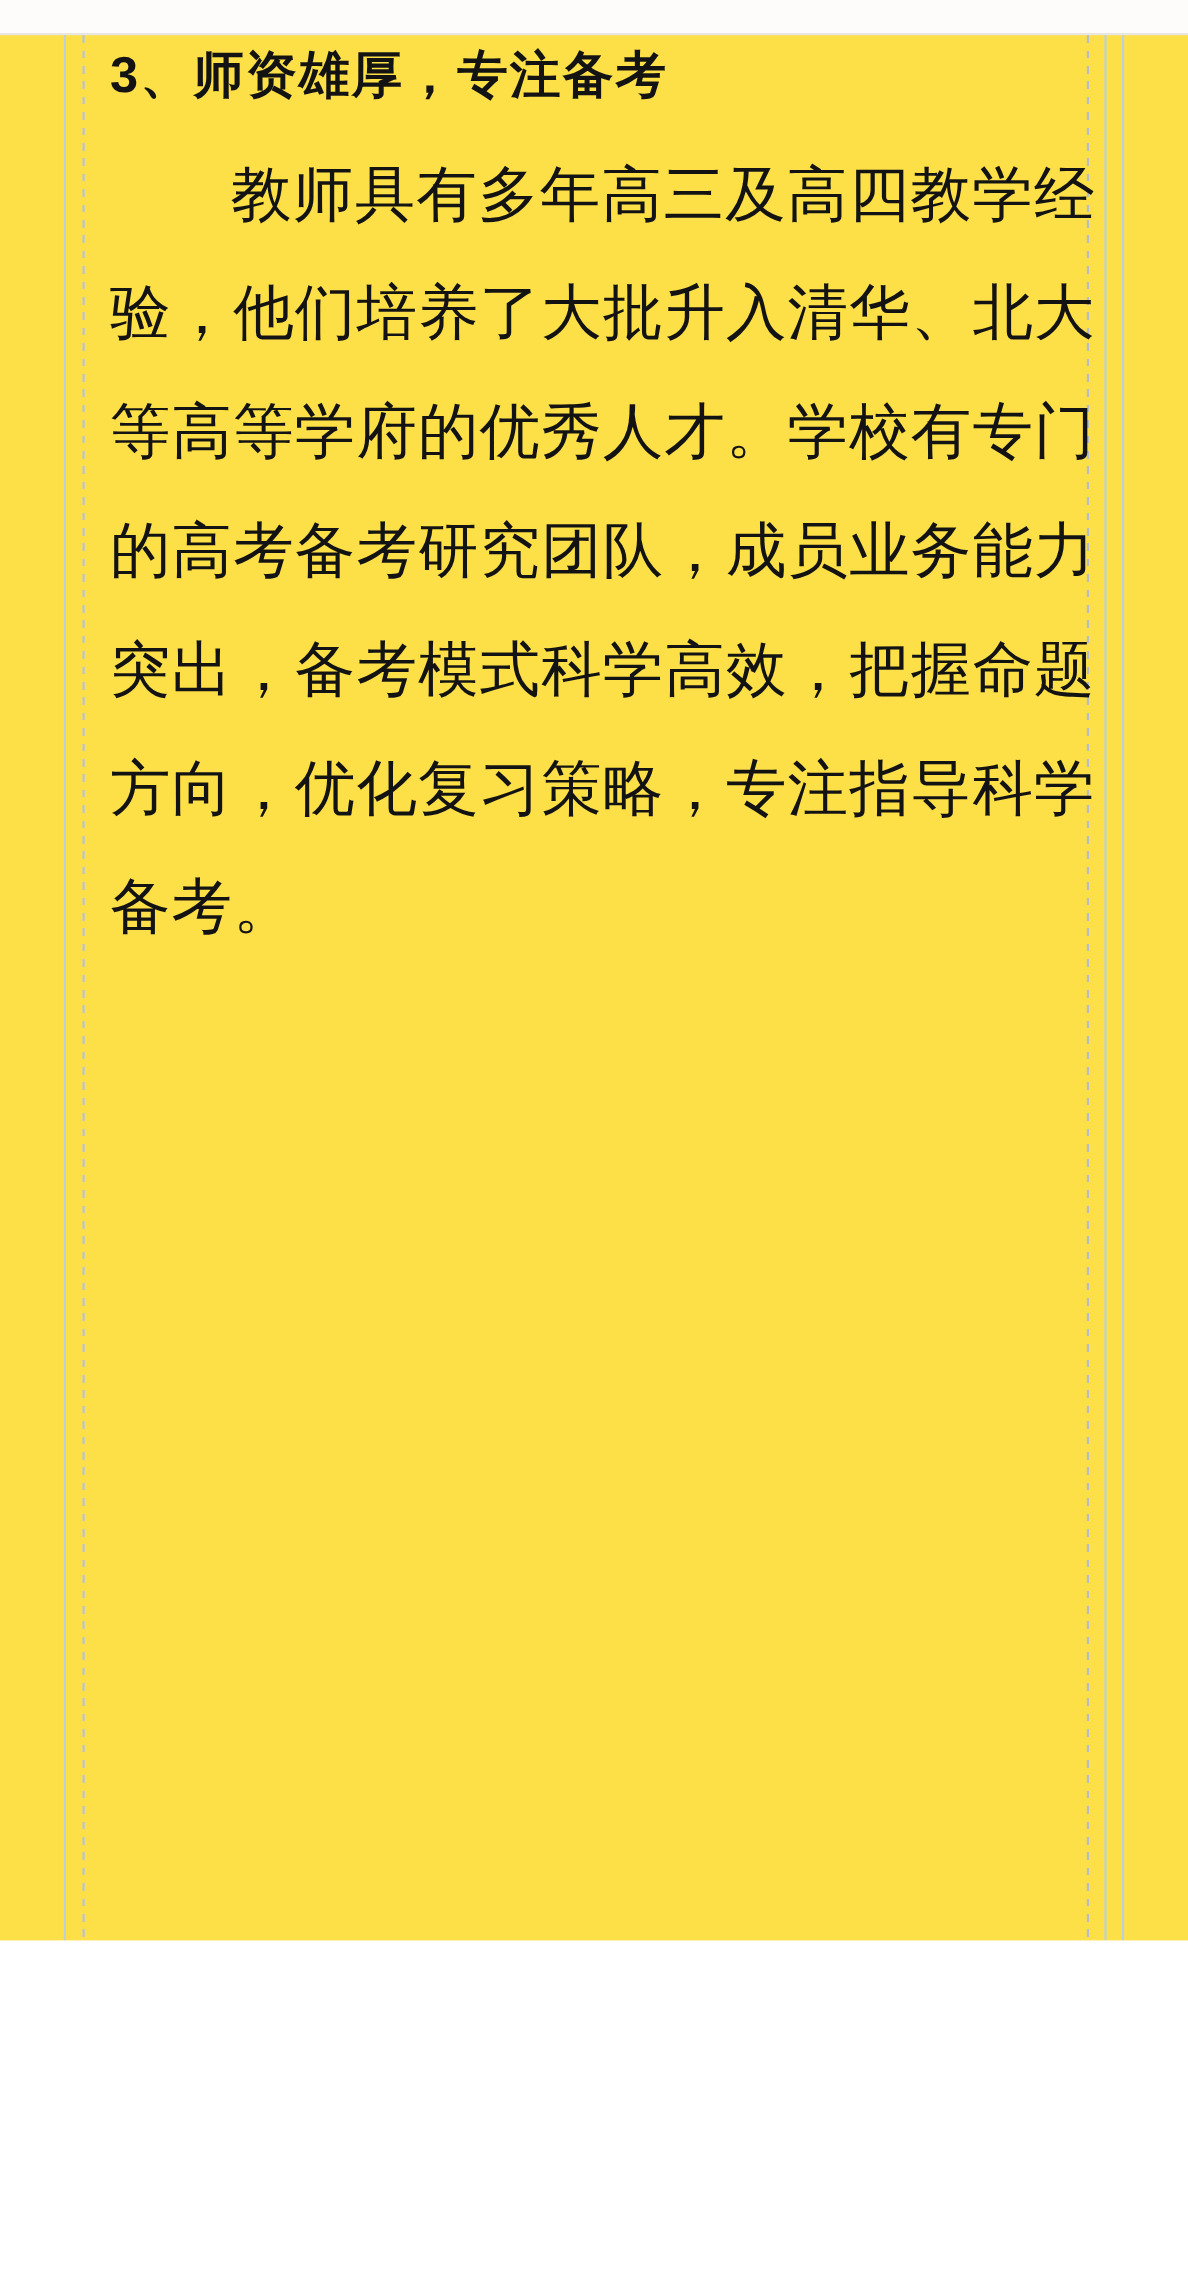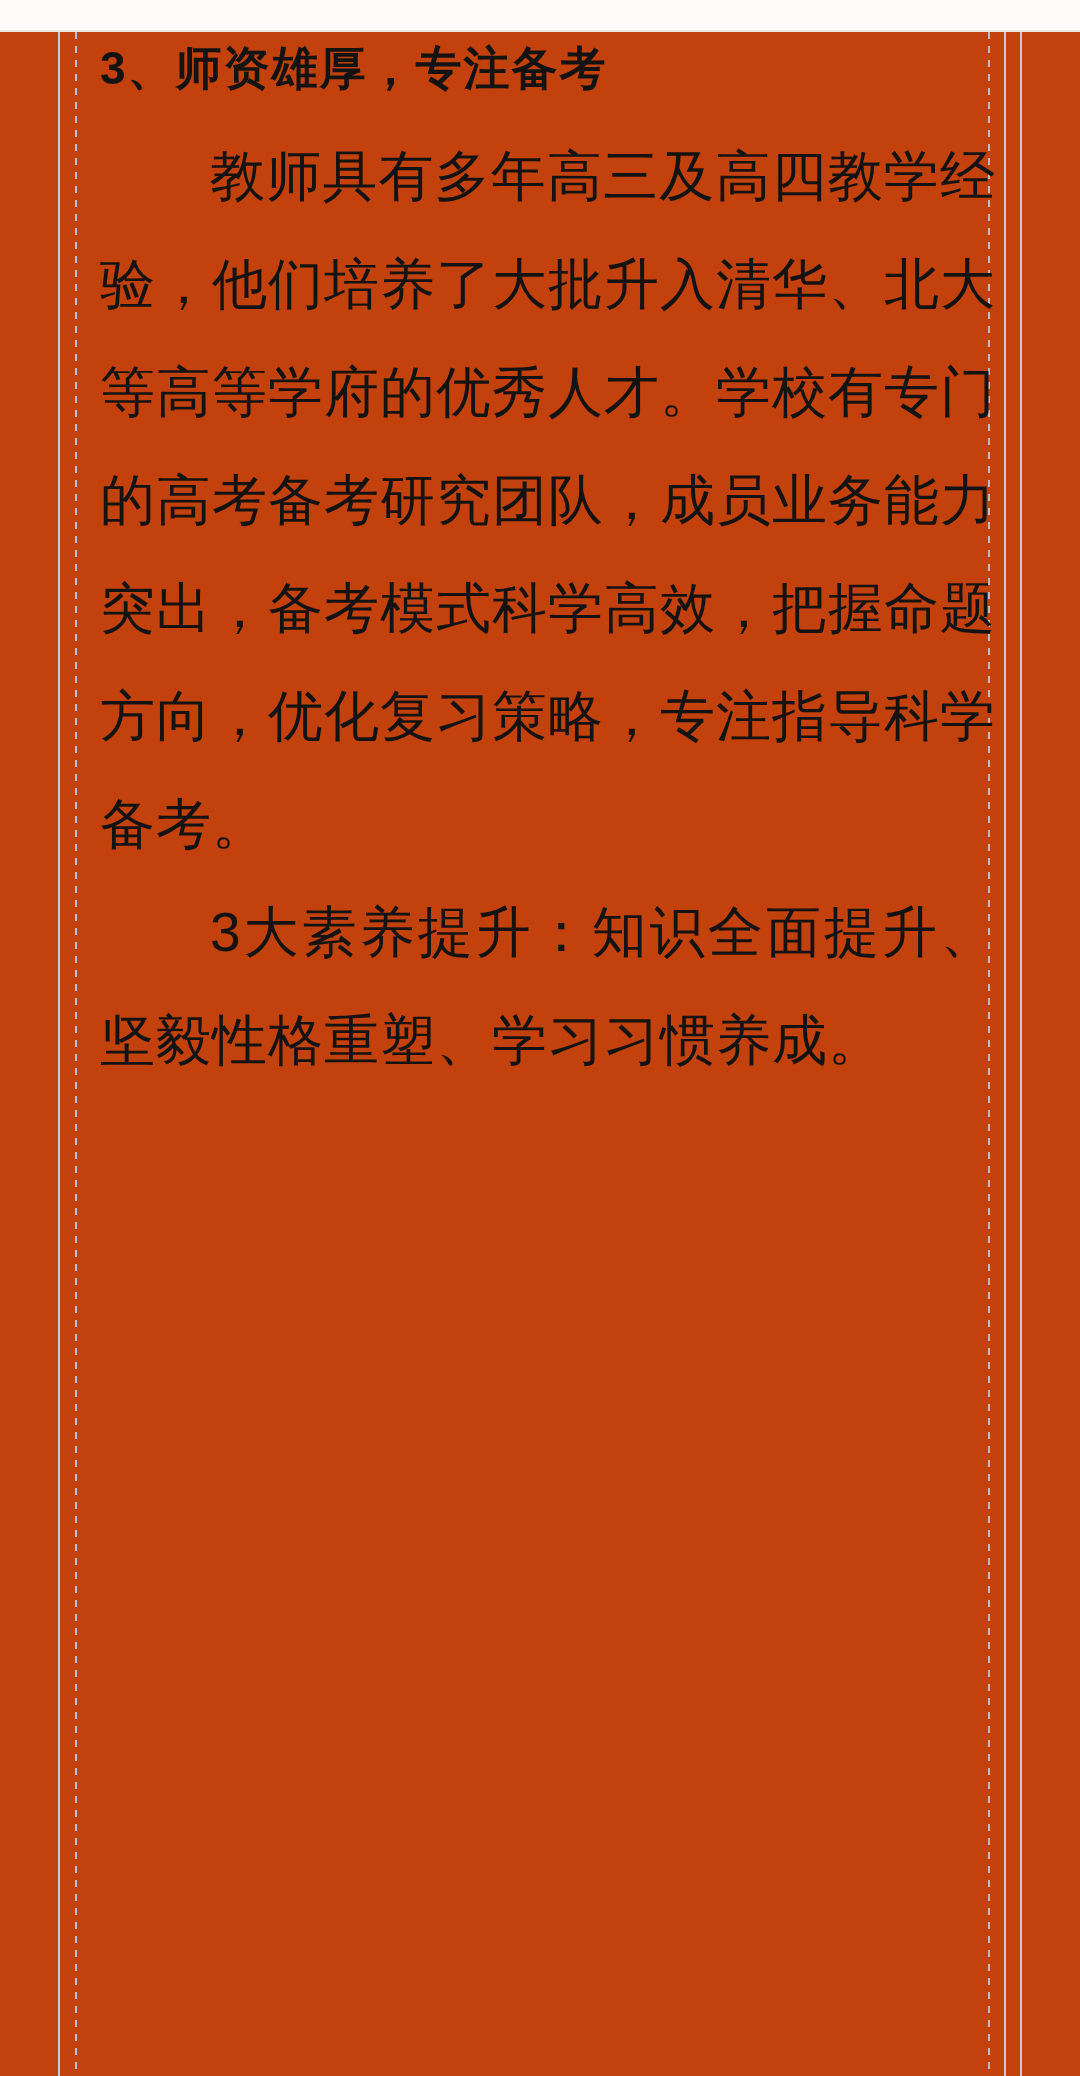--- a/index.html
+++ b/index.html
@@ -3,22 +3,22 @@
 <meta charset="utf-8">
 <style>
   html,body{margin:0;padding:0;}
   body{
     font-family:"Liberation Sans","DejaVu Sans",sans-serif;
     background:#ffffff;
   }
   .screen{
     position:relative;
     width:1080px;
-    height:2076px;
-    background:#c2410c;
+    height:1764px;
+    background:#fde047;
     overflow:hidden;
   }
   
   .top-strip{
     position:absolute;
     top:0;left:0;
     width:1080px;height:30px;
     background:#fdfcfa;
   }
   .hline{
@@ -71,16 +71,15 @@
 
   <div class="vline solid" style="left:58px"></div>
   <div class="vline dashed-left" style="left:75px"></div>
   <div class="vline dashed-right" style="left:988px"></div>
   <div class="vline solid" style="left:1004px"></div>
   <div class="vline solid" style="left:1020px"></div>
 
   <div class="doc" id="doc">
       <div class="para head">3、师资雄厚，专注备考</div>
       <div class="para body">教师具有多年高三及高四教学经验，他们培养了大批升入清华、北大等高等学府的优秀人才。学校有专门的高考备考研究团队，成员业务能力突出，备考模式科学高效，把握命题方向，优化复习策略，专注指导科学备考。</div>
-      <div class="para body">3大素养提升：知识全面提升、坚毅性格重塑、学习习惯养成。</div>
     </div>
 
 </div>
 
 </body></html>

